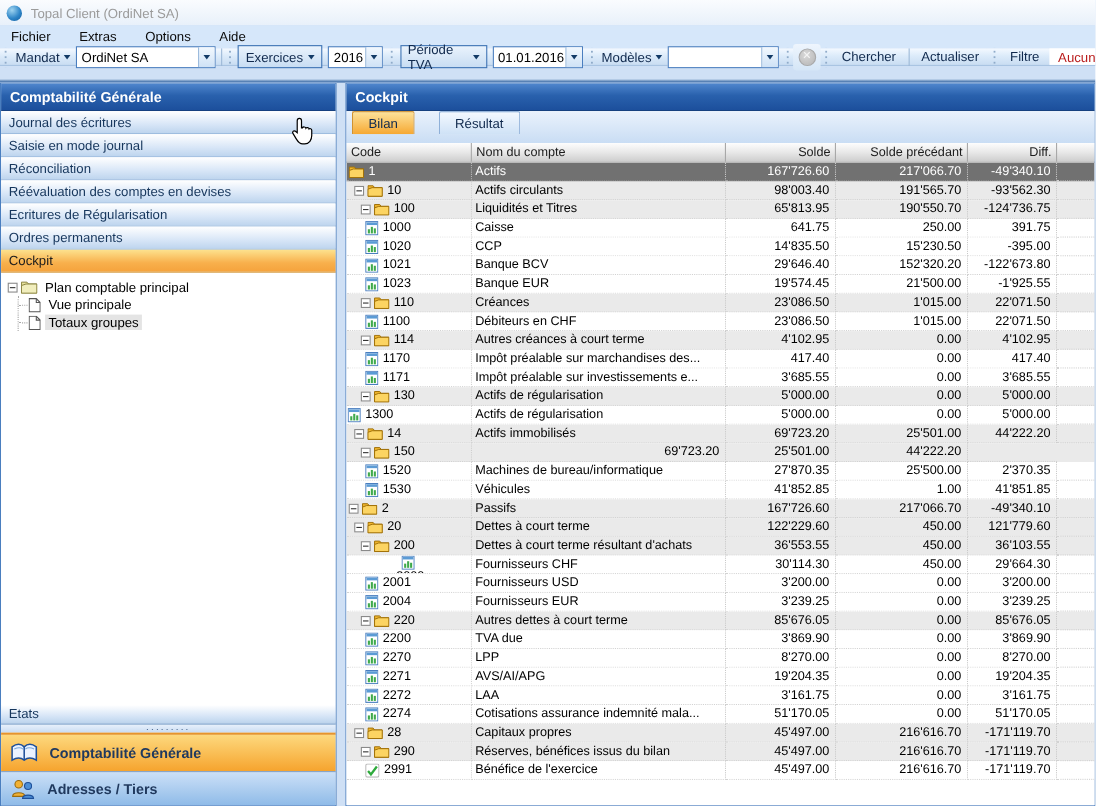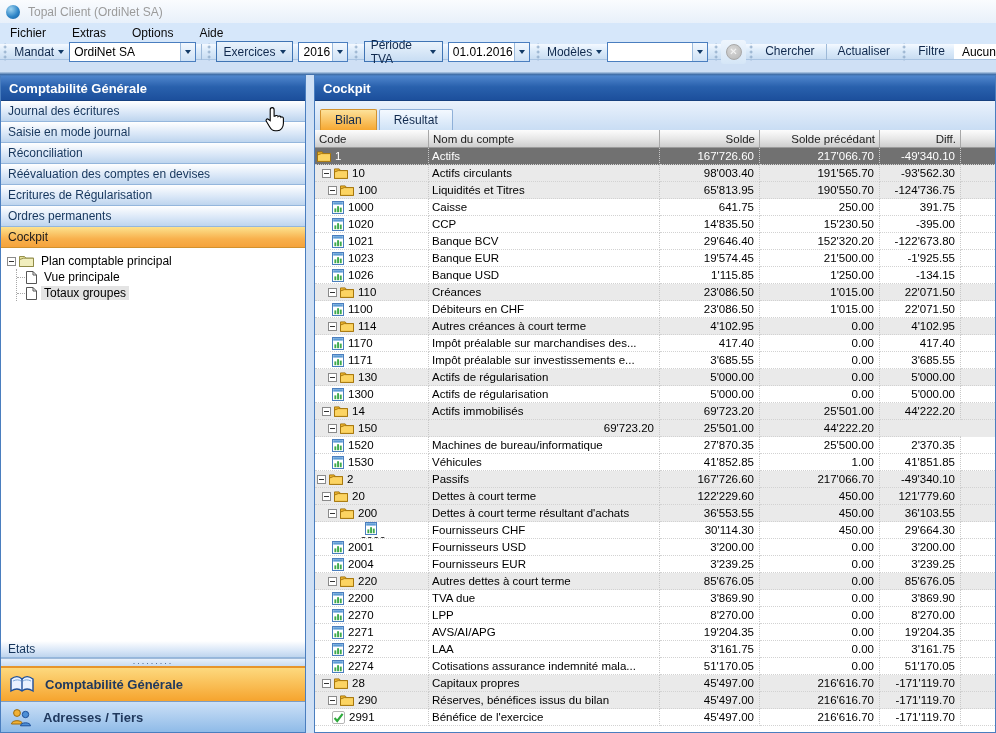--- a/index.html
+++ b/index.html
@@ -38,21 +38,21 @@
   .tool-btn { height:21px; border:1px solid #3f74b4; background:linear-gradient(180deg,#eaf3fc,#c8ddf3);
     color:#10294d; display:flex; align-items:center; padding:0 6px; gap:5px; margin:0 2px; }
   .flat-btn { color:#10294d; padding:0 9px; height:21px; line-height:21px; }
   .vsep { width:1px; height:16px; background:#9db9d8; margin:0 2px; }
   .clear-btn-wrap { width:30px; height:24px; border-radius:3px; background:linear-gradient(180deg,#eef5fd,#d5e6f7);
     display:flex; align-items:center; justify-content:center; }
   .clear-btn { width:16px; height:16px; border-radius:50%; background:radial-gradient(circle at 40% 35%,#d9d9d9,#b5b5b5);
     color:#f5f5f5; font-size:10px; font-weight:bold; display:flex; align-items:center; justify-content:center;
     border:1px solid #a8a8a8; }
   .filtre-value { flex:1; align-self:stretch; background:#fff; display:flex; align-items:center;
-    padding-left:8px; color:#000000; }
+    padding-left:8px; color:#b91c1c; }
 
   .top-sep { position:absolute; left:0; top:72px; width:996px; height:3px;
     background:linear-gradient(180deg,#b9cfe8,#2c5f9e); }
 
   
   .sidebar { position:absolute; left:0; top:75px; width:306px; height:658px;
     border:1px solid #4a7ebf; background:#fff; display:flex; flex-direction:column; }
   .panel-header { height:25px; background:linear-gradient(180deg,#4f86cd 0%,#2961ad 45%,#1c4f9c 100%);
     color:#fff; font-weight:bold; font-size:13px; display:flex; align-items:center; padding-left:8px;
     border-bottom:1px solid #16407f; flex:none; }
@@ -77,21 +77,21 @@
   .splitter .dots { letter-spacing:2px; color:#4c6documento586; color:#46628a; font-size:9px; line-height:4px; margin-top:-4px; }
   .nav-btn { height:35px; flex:none; display:flex; align-items:center; gap:10px; padding-left:8px;
     font-weight:bold; font-size:13px; color:#20395e; border-top:1px solid #7d9dc4; }
   .nav-btn.orange { background:linear-gradient(180deg,#fdd97e,#f6a42e); border-top:2px solid #e6952c; }
   .nav-btn.blue { height:31px; background:linear-gradient(180deg,#cce0f7,#8fbbe8); }
 
   
   .main { position:absolute; left:314px; top:75px; width:682px; height:658px;
     border:1px solid #4a7ebf; background:#fff; display:flex; flex-direction:column; }
   .tabstrip { height:29px; flex:none; background:linear-gradient(180deg,#eaf2fc,#c9ddf4);
-    display:flex; align-items:flex-end; padding-left:5px; }
+    display:flex; align-items:flex-start; padding-left:5px;gap:20px; }
   .tab { height:21px; display:flex; align-items:center; padding:0 14px; color:#10294d;
     border:1px solid #8fb0d8; border-bottom:none; border-radius:2px 2px 0 0; margin-right:2px;
     background:linear-gradient(180deg,#f4f9ff,#cfe2f6); }
   .tab.active { background:linear-gradient(180deg,#fde29a,#f6a832); border-color:#d2922e; }
 
   .grid-row { display:grid; grid-template-columns:114px 231px 100px 120px 81px 1fr; }
   .thead { height:18px; flex:none; background:linear-gradient(180deg,#fdfdfd,#e8e8e8 50%,#cdcdcd);
     border-bottom:1px solid #9a9a9a; font-size:11.5px; color:#1c1c1c; }
   .th { display:flex; align-items:center; padding:0 4px; border-right:1px solid #a8a8a8; overflow:hidden; }
   .th.num { justify-content:flex-end; }
@@ -388,39 +388,20 @@
               </svg>
             </span>
             <span>1023</span>
           </div>
           <div class="cell name-cell">Banque EUR</div>
           <div class="cell num-cell">19'574.45</div>
           <div class="cell num-cell">21'500.00</div>
           <div class="cell num-cell">-1'925.55</div>
           <div class="cell filler-cell"></div>
         </div>
-        <div class="trow grid-row leaf">
-          <div class="cell code-cell" style="padding-left: 17px;">
-            <span class="row-icon">
-              <svg width="12" height="13" viewBox="0 0 12 13">
-                <rect x="0.5" y="0.5" width="11" height="12" fill="#fff" stroke="#4a7ebf"></rect>
-                <rect x="1.2" y="1.2" width="9.6" height="2.4" fill="#5b9bd5"></rect>
-                <rect x="2.4" y="7.4" width="1.9" height="3.8" fill="#3faa4c"></rect>
-                <rect x="5.1" y="5.2" width="1.9" height="6" fill="#3faa4c"></rect>
-                <rect x="7.8" y="6.6" width="1.9" height="4.6" fill="#3faa4c"></rect>
-              </svg>
-            </span>
-            <span>1026</span>
-          </div>
-          <div class="cell name-cell">Banque USD</div>
-          <div class="cell num-cell">1'115.85</div>
-          <div class="cell num-cell">1'250.00</div>
-          <div class="cell num-cell">-134.15</div>
-          <div class="cell filler-cell"></div>
-        </div>
         <div class="trow grid-row group">
           <div class="cell code-cell" style="padding-left: 13px;">
             <span class="expbox"></span>
             <span class="row-icon">
               <svg width="14" height="11" viewBox="0 0 14 11">
                 <path d="M0.5 0.9 L5.2 0.9 L6.6 2.6 L13.5 2.6 L13.5 10.4 L0.5 10.4 Z" fill="#f0b62e" stroke="#a07008" stroke-width="0.9"></path>
                 <path d="M0.5 4 L4.3 2.6 L13.5 2.6 L13.5 10.4 L0.5 10.4 Z" fill="#fcd462" stroke="#a07008" stroke-width="0.9"></path>
               </svg>
             </span>
             <span>110</span>
@@ -516,21 +497,21 @@
             </span>
             <span>130</span>
           </div>
           <div class="cell name-cell">Actifs de régularisation</div>
           <div class="cell num-cell">5'000.00</div>
           <div class="cell num-cell">0.00</div>
           <div class="cell num-cell">5'000.00</div>
           <div class="cell filler-cell"></div>
         </div>
         <div class="trow grid-row leaf">
-          <div class="cell code-cell" style="padding-left: 17px;">
+          <div class="cell code-cell" style="padding-left: 1px;">
             <span class="row-icon">
               <svg width="12" height="13" viewBox="0 0 12 13">
                 <rect x="0.5" y="0.5" width="11" height="12" fill="#fff" stroke="#4a7ebf"></rect>
                 <rect x="1.2" y="1.2" width="9.6" height="2.4" fill="#5b9bd5"></rect>
                 <rect x="2.4" y="7.4" width="1.9" height="3.8" fill="#3faa4c"></rect>
                 <rect x="5.1" y="5.2" width="1.9" height="6" fill="#3faa4c"></rect>
                 <rect x="7.8" y="6.6" width="1.9" height="4.6" fill="#3faa4c"></rect>
               </svg>
             </span>
             <span>1300</span>

